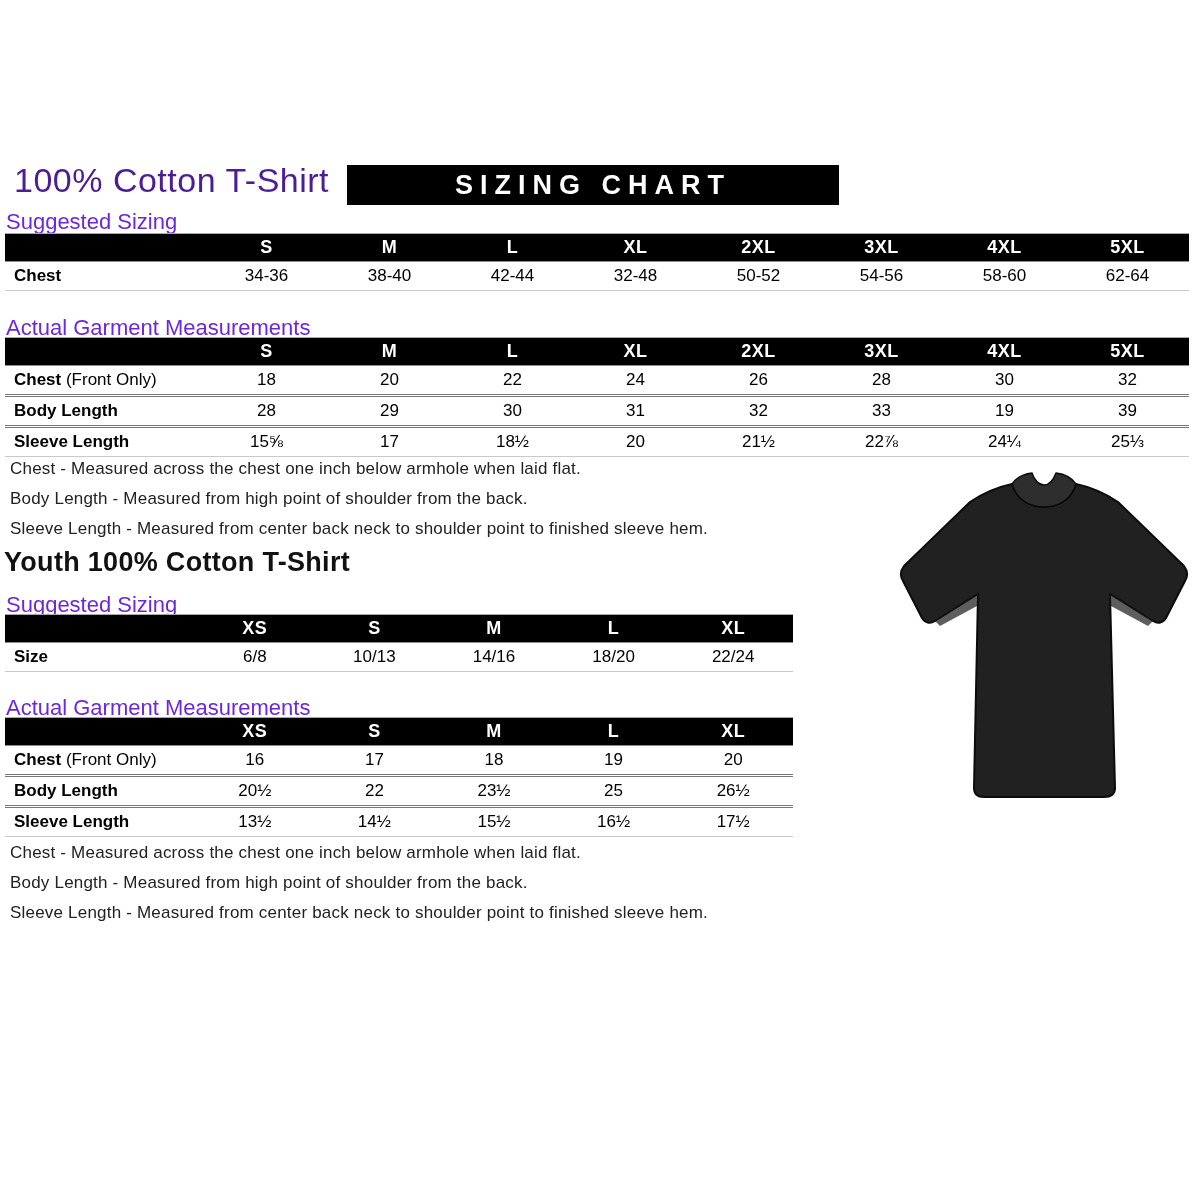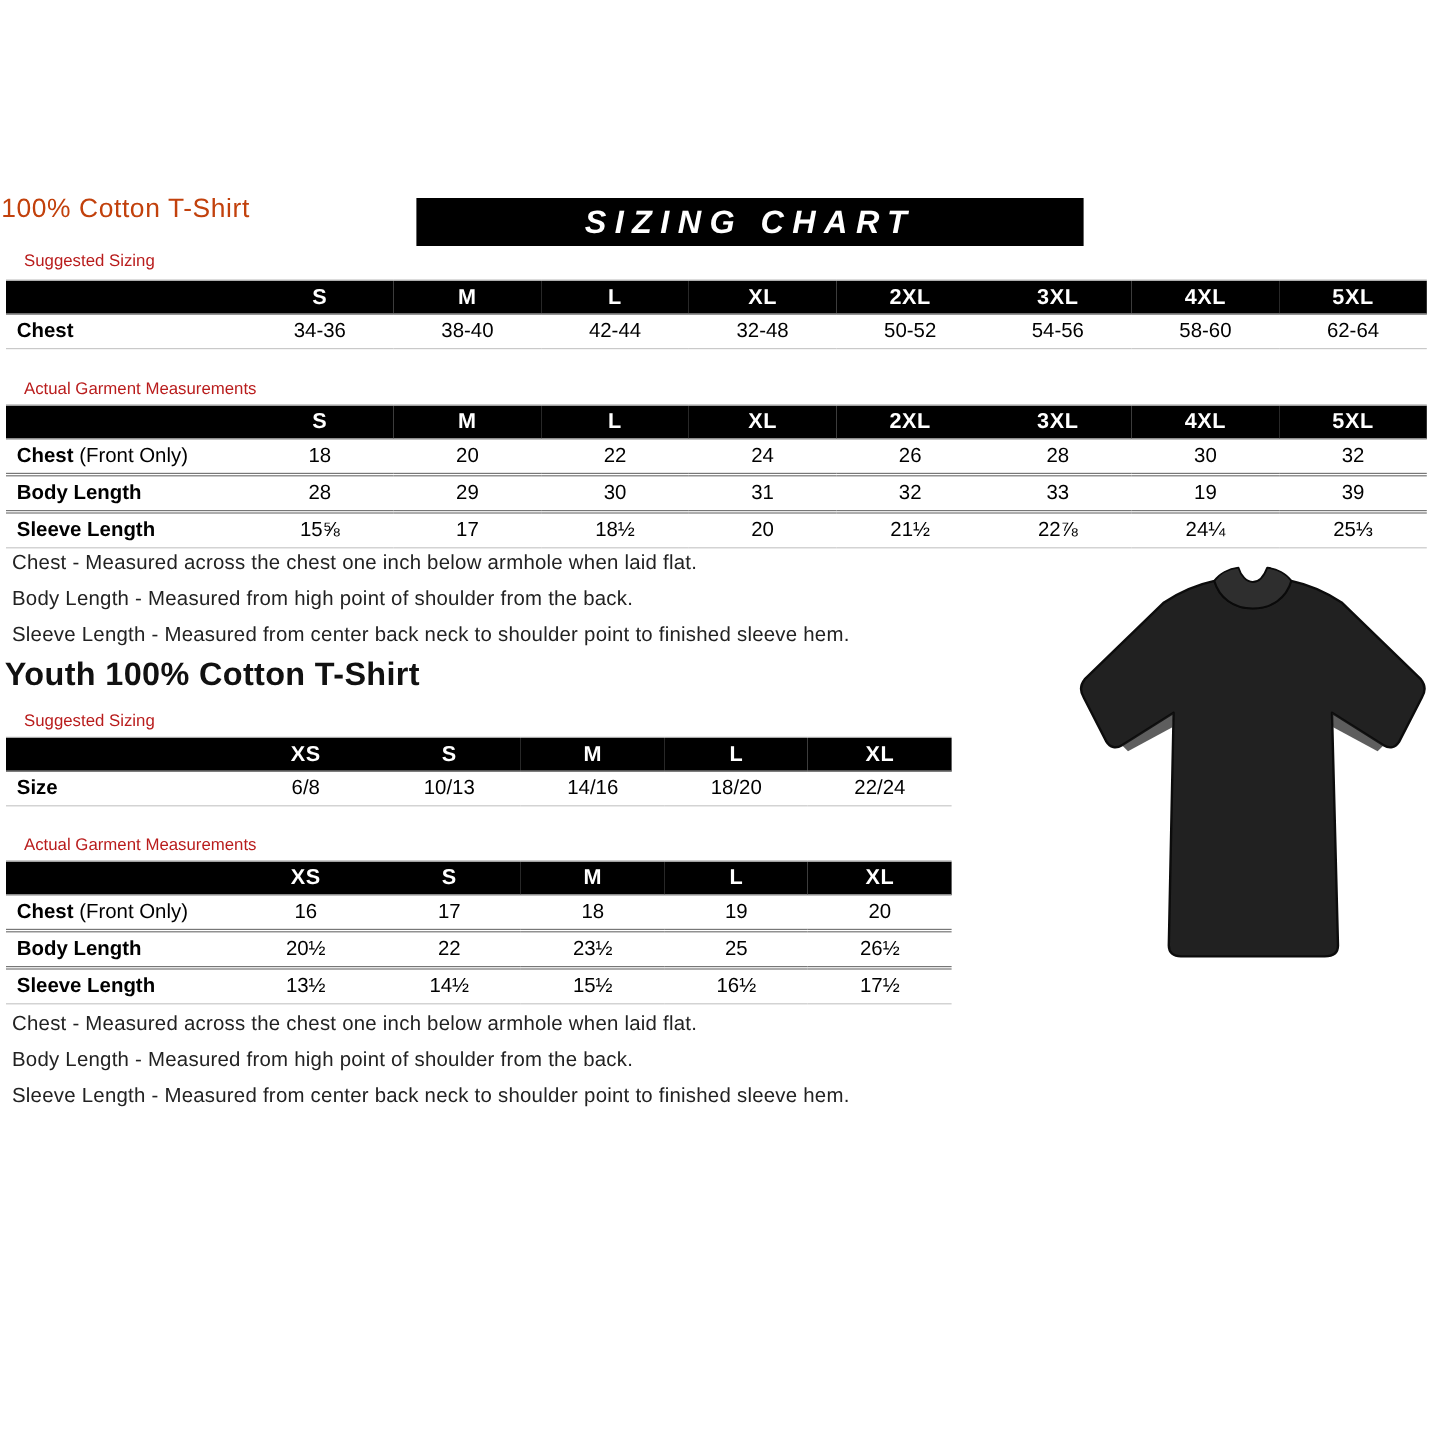--- a/index.html
+++ b/index.html
@@ -3,29 +3,29 @@
 <meta charset="utf-8">
 <style>
   html,body{margin:0;padding:0;}
   body{
     width:1200px;height:1200px;background:#ffffff;position:relative;
     font-family:"Liberation Sans", sans-serif;color:#1a1a1a;
     -webkit-font-smoothing:antialiased;
   }
   .abs{position:absolute;}
   .page-title{
-    left:1px;top:161px;font-size:22px;font-weight:400;color:#c2410c;
+    left:14px;top:161px;font-size:34px;font-weight:400;color:#4c1d95;
     letter-spacing:.5px;white-space:nowrap;
   }
   .banner{
-    left:347px;top:165px;width:556px;height:40px;background:#000;
+    left:347px;top:165px;width:492px;height:40px;background:#000;
     color:#fff;font-size:27px;font-weight:700;letter-spacing:7px;
-    text-align:center;line-height:41px;white-space:nowrap;font-style:italic;
-  }
-  .sec-label{left:20px;font-size:14px;color:#b91c1c;white-space:nowrap;}
+    text-align:center;line-height:41px;white-space:nowrap;
+  }
+  .sec-label{left:6px;font-size:22px;color:#6d28d9;white-space:nowrap;}
   .youth-title{
     left:4px;top:547px;font-size:27px;font-weight:700;color:#111;
     letter-spacing:.3px;white-space:nowrap;
   }
   table.size-table{
     position:absolute;border-collapse:collapse;table-layout:fixed;
     border-top:1px solid #a8a8a8;
   }
   table.size-table th{
     background:#000;color:#fff;font-size:18px;font-weight:700;

